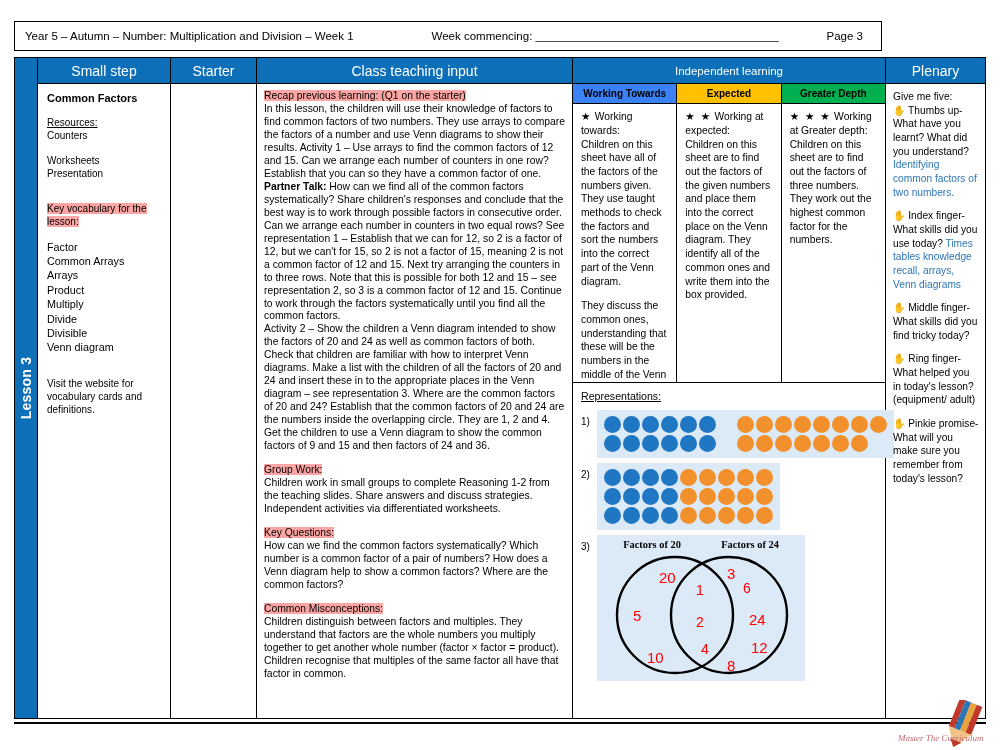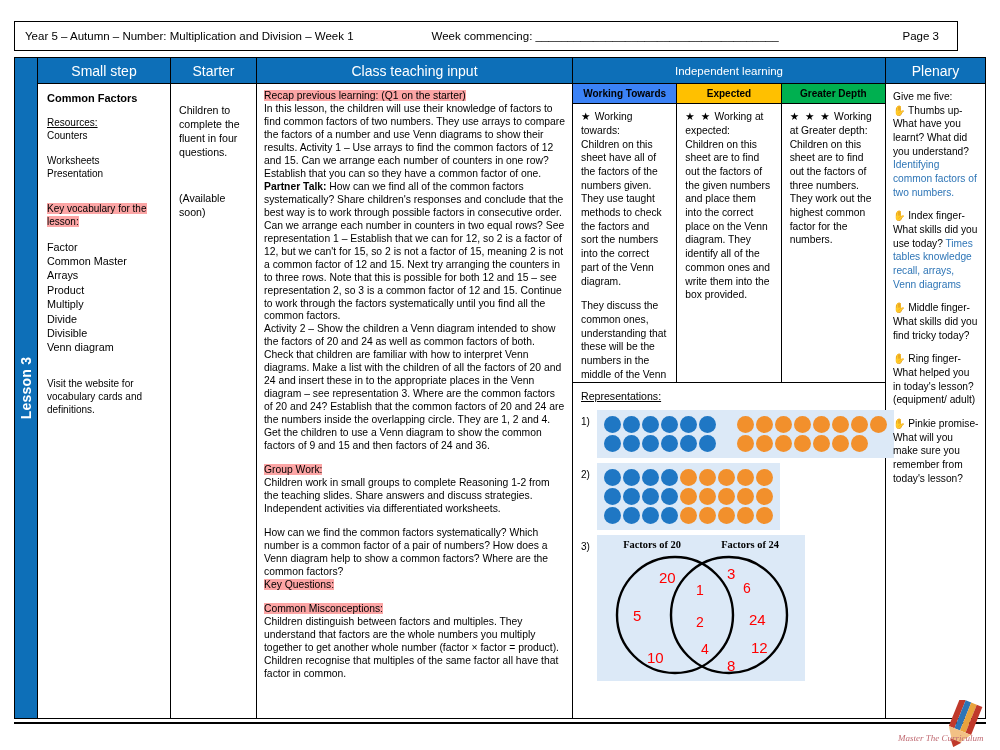--- a/index.html
+++ b/index.html
@@ -7,21 +7,21 @@
     width:1000px;height:750px;
     background:#ffffff;
     font-family:"Liberation Sans", sans-serif;
     color:#000;
     overflow:hidden;
   }
   .page{position:relative;width:1000px;height:750px;}
 
   
   .titlebar{
-    position:absolute;left:14px;top:21px;width:944px;height:30px;
+    position:absolute;left:14px;top:21px;width:868px;height:30px;
     border:1.5px solid #000;box-sizing:border-box;
     display:flex;align-items:center;
   }
   .title-left{font-size:11.5px;padding-left:10px;white-space:nowrap;}
   .title-mid{font-size:11.5px;padding-left:78px;white-space:nowrap;}
   .title-right{font-size:11.5px;margin-left:auto;padding-right:18px;white-space:nowrap;}
 
   
   .grid{
     position:absolute;left:14px;top:57px;width:972px;height:662px;
@@ -156,55 +156,50 @@
         <p>Counters</p>
         <div class="blank-line"></div>
         <p>Worksheets</p>
         <p>Presentation</p>
         <div class="blank-line"></div>
         <div class="blank-line"></div>
         <p><span class="hl">Key vocabulary for the lesson:</span></p>
         <div class="blank-line"></div>
         <div class="vocab-list">
           <span>Factor</span>
-          <span>Common Master</span>
+          <span>Common Arrays</span>
           <span>Arrays</span>
           <span>Product</span>
           <span>Multiply</span>
           <span>Divide</span>
           <span>Divisible</span>
           <span>Venn diagram</span>
         </div>
         <div class="blank-line"></div>
         <div class="blank-line"></div>
         <p>Visit the website for vocabulary cards and definitions.</p>
       </div>
     </div>
 
     <div class="col c-start">
       <div class="col-head">Starter</div>
-      <div class="col-body">
-        <p>Children to complete the fluent in four questions.</p>
-        <div class="blank-line"></div>
-        <p>(Available soon)</p>
-      </div>
     </div>
 
     <div class="col c-class">
       <div class="col-head">Class teaching input</div>
       <div class="col-body">
         <p><span class="hl">Recap previous learning: (Q1 on the starter)</span></p>
         <p><span>In this lesson, the children will use their knowledge of factors to find common factors of two numbers. They use arrays to compare the factors of a number and use Venn diagrams to show their results. Activity 1 – Use arrays to find the common factors of 12 and 15. Can we arrange each number of counters in one row? Establish that you can so they have a common factor of one. </span><span class="bold">Partner Talk:</span><span> How can we find all of the common factors systematically? Share children's responses and conclude that the best way is to work through possible factors in consecutive order. Can we arrange each number in counters in two equal rows? See representation 1 – Establish that we can for 12, so 2 is a factor of 12, but we can't for 15, so 2 is not a factor of 15, meaning 2 is not a common factor of 12 and 15. Next try arranging the counters in to three rows. Note that this is possible for both 12 and 15 – see representation 2, so 3 is a common factor of 12 and 15. Continue to work through the factors systematically until you find all the common factors.</span></p>
         <p>Activity 2 – Show the children a Venn diagram intended to show the factors of 20 and 24 as well as common factors of both. Check that children are familiar with how to interpret Venn diagrams. Make a list with the children of all the factors of 20 and 24 and insert these in to the appropriate places in the  Venn diagram – see representation 3. Where are the common factors of 20 and 24? Establish that the common factors of 20 and 24 are the numbers inside the overlapping circle. They are 1, 2 and 4. Get the children to use a Venn diagram to show the common factors of 9 and 15 and then factors of 24 and 36.</p>
         <div class="gap"></div>
         <p><span class="hl">Group Work:</span></p>
         <p>Children work in small groups to complete Reasoning 1-2 from the teaching slides. Share answers and discuss strategies. Independent activities via differentiated worksheets.</p>
         <div class="gap"></div>
+        <p><span class="hl">Key Questions:</span></p>
         <p>How can we find the common factors systematically? Which number is a common factor of a pair of numbers? How does a Venn diagram help to show a common factors?  Where are the common factors?</p>
-        <p><span class="hl">Key Questions:</span></p>
         <div class="gap"></div>
         <p><span class="hl">Common Misconceptions:</span></p>
         <p>Children distinguish between factors and multiples. They understand that factors are the whole numbers you multiply together to get another whole number (factor × factor = product). Children recognise that multiples of the same factor all have that factor in common.</p>
       </div>
     </div>
 
     <div class="col c-ind">
       <div class="ind-head">Independent learning</div>
 
       <div class="ind-sub">

